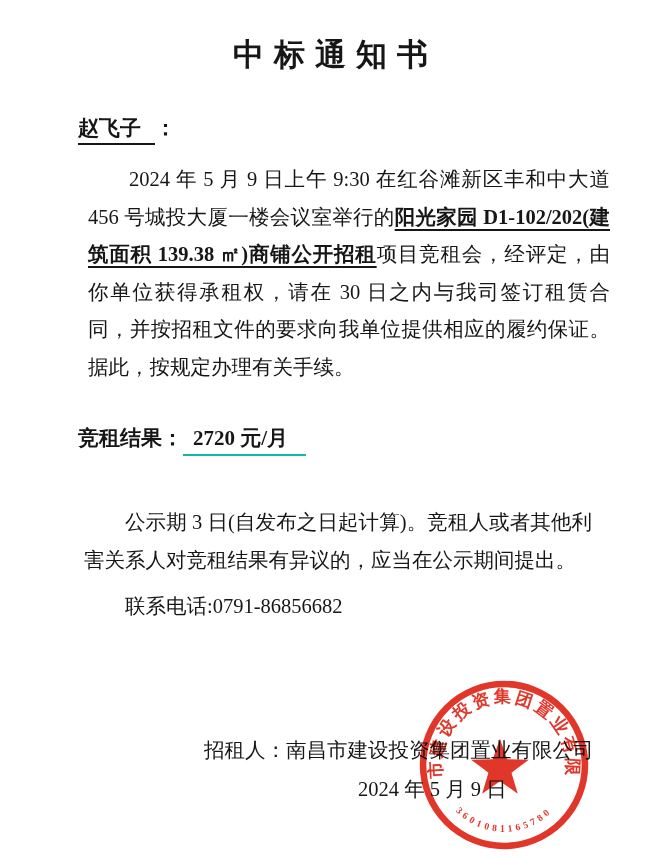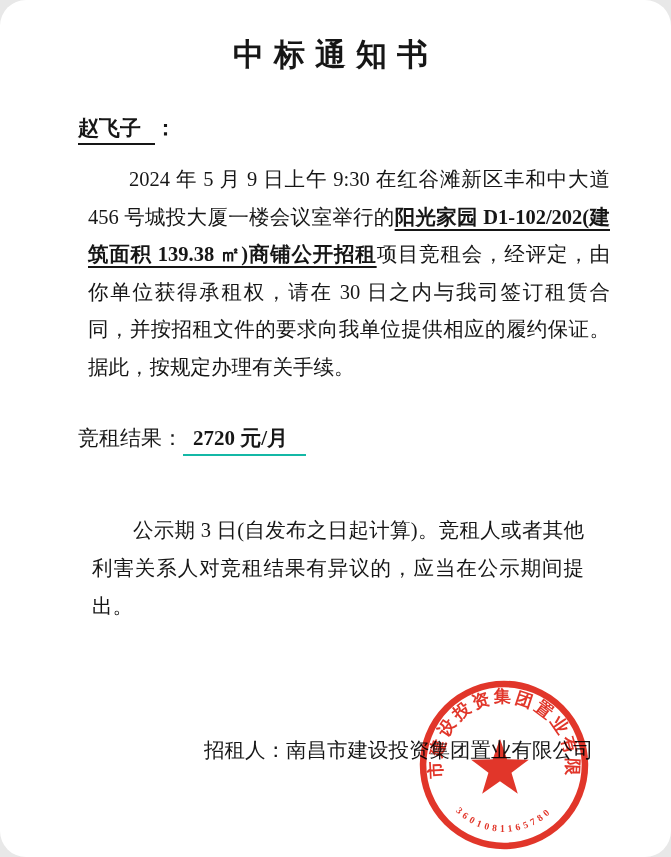--- a/index.html
+++ b/index.html
@@ -4,21 +4,20 @@
 <style>
   html,body{margin:0;padding:0;background:#e8e8e8;}
   .page{
     position:relative;
     width:671px;height:857px;
     margin:0 auto;
     background:#ffffff;
     font-family:"Liberation Serif","DejaVu Serif",serif;
     color:#161616;
     overflow:hidden;
-    border-radius:26px;
   }
   .title{
     position:absolute;top:34px;left:0;right:0;
     margin:0;
     text-align:center;
     font-size:31px;font-weight:bold;
     letter-spacing:10px;
   }
   .salutation{
     position:absolute;top:114px;left:78px;
@@ -38,32 +37,32 @@
   .hl{
     font-weight:bold;
     text-decoration:underline;
     text-decoration-thickness:2px;
     text-underline-offset:5px;
   }
   .result{
     position:absolute;top:424px;left:78px;
     font-size:21px;
   }
-  .result .label{font-weight:normal;}
+  .result .label{font-weight:bold;}
   .result .value{
     font-weight:bold;
     border-bottom:2px solid #14b8a6;
     padding:0 18px 4px 10px;
   }
   .block2{
     position:absolute;top:495px;left:76px;width:524px;
     font-size:20.5px;line-height:38px;
     text-align:justify;text-align-last:left;
   }
-  .block2 p{margin:16px;text-indent:2em;}
+  .block2 p{margin:8px;text-indent:2em;}
   .signer{
     position:absolute;top:736px;left:204px;
     font-size:20.5px;
   }
   .sign-date{
     position:absolute;top:775px;left:358px;
     font-size:20.5px;
   }
   .stamp{
     position:absolute;top:678px;left:417px;
@@ -95,26 +94,28 @@
   <p class="para1">
     <span>2024 年 5 月 9 日上午 9:30 在红谷滩新区丰和中大道 456 号城投大厦一楼会议室举行的</span><span class="hl">阳光家园 D1-102/202(建筑面积 139.38 ㎡)商铺公开招租</span><span>项目竞租会，经评定，由你单位获得承租权，请在 30 日之内与我司签订租赁合同，并按招租文件的要求向我单位提供相应的履约保证。据此，按规定办理有关手续。</span>
   </p>
 
   <div class="result">
     <span class="label">竞租结果：</span><span class="value">2720 元/月</span>
   </div>
 
   <div class="block2">
     <p>公示期 3 日(自发布之日起计算)。竞租人或者其他利害关系人对竞租结果有异议的，应当在公示期间提出。</p>
+    <p>联系电话:0791-86856682</p>
   </div>
 
   <div class="signer">
     <span>招租人：</span><span>南昌市建设投资集团置业有限公司</span>
   </div>
 
+  <div class="sign-date">2024 年 5 月 9 日</div>
 
   <svg class="stamp" viewBox="0 0 172 172" xmlns="http://www.w3.org/2000/svg" aria-hidden="true">
     <defs>
       <path id="arcTop" d="M 27.7 107.2 A 62 62 0 1 1 144.3 107.2" fill="none"></path>
       <path id="arcBottom" d="M 31.9 123.9 A 66 66 0 0 0 140.1 123.9" fill="none"></path>
     </defs>
     <circle class="ring" cx="86" cy="86" r="80"></circle>
     <polygon class="star" points="82,60 89.1,80.3 110.5,80.7 93.4,93.7 99.6,114.3 82,102 64.4,114.3 70.6,93.7 53.5,80.7 74.9,80.3"></polygon>
     <text class="company-arc" text-anchor="middle">
       <textPath href="#arcTop" startOffset="50%">南昌市建设投资集团置业有限公司</textPath>

